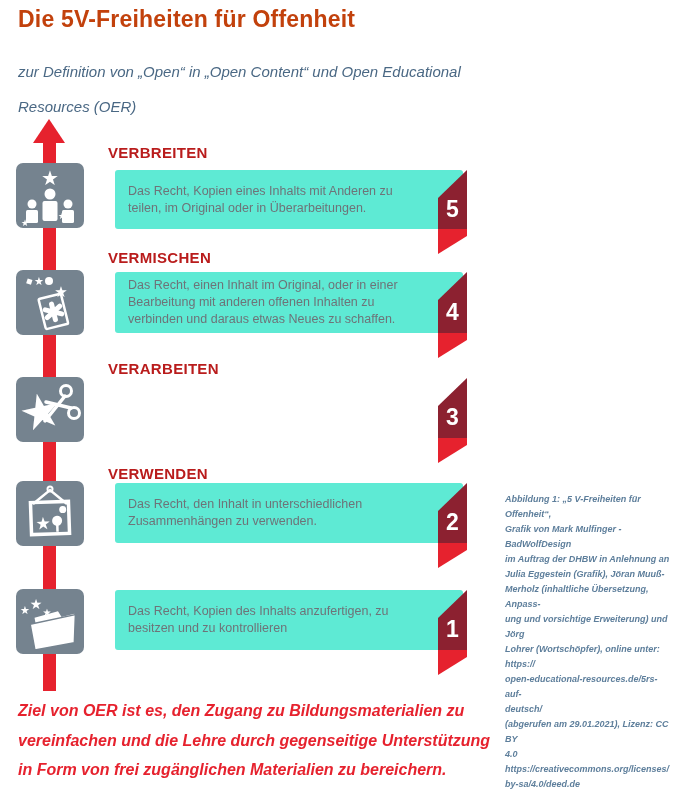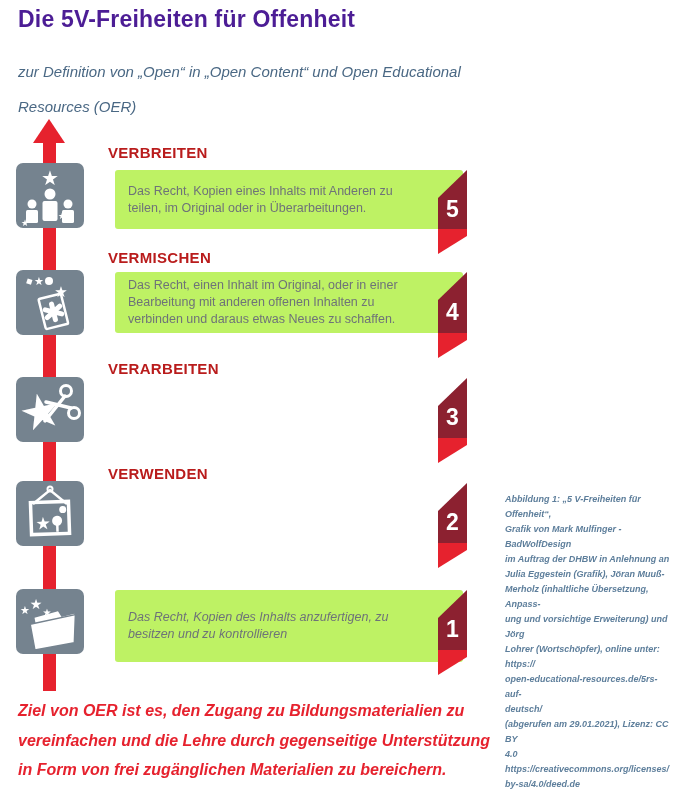--- a/index.html
+++ b/index.html
@@ -1,28 +1,28 @@
 <!DOCTYPE html>
 <html><head>
 <meta charset="utf-8">
 <style>
   html,body{margin:0;padding:0;background:#fff;}
   *{box-sizing:border-box;}
   .canvas{
     position:relative;width:673px;height:798px;background:#fff;overflow:hidden;
     font-family:"Liberation Sans","DejaVu Sans",sans-serif;
   }
-  .title{position:absolute;left:18px;top:6px;font-size:23px;font-weight:bold;color:#4c1d95;letter-spacing:.2px;}
+  .title{position:absolute;left:18px;top:6px;font-size:23px;font-weight:bold;color:#c2410c;letter-spacing:.2px;}
   .subtitle{position:absolute;left:18px;top:54px;font-size:15px;font-style:italic;color:#4a6884;line-height:35px;white-space:pre-line;}
   .arrow-band{position:absolute;left:43px;top:140px;width:13px;height:551px;background:#e6222e;z-index:0;}
   .arrow-head{position:absolute;left:33px;top:119px;width:0;height:0;
     border-left:16.5px solid transparent;border-right:16.5px solid transparent;border-bottom:24px solid #e6222e;z-index:0;}
   .icon-box{position:absolute;left:16px;z-index:2;}
   .sec-heading{position:absolute;left:108px;font-size:15px;font-weight:bold;color:#b91c1c;letter-spacing:.3px;}
-  .sec-box{position:absolute;left:115px;width:348px;background:#bef264;border-radius:3px;display:flex;align-items:center;z-index:1;}
+  .sec-box{position:absolute;left:115px;width:348px;background:#5eead4;border-radius:3px;display:flex;align-items:center;z-index:1;}
   .sec-text{padding:0 34px 0 13px;font-size:12.5px;line-height:17px;color:#6e7378;white-space:pre-line;}
   .ribbon{position:absolute;left:438px;width:29px;z-index:2;}
   .ribbon svg{display:block;}
   .ribbon-number{position:absolute;left:0;width:29px;text-align:center;color:#ffffff;font-size:23px;font-weight:bold;}
   .caption{position:absolute;left:505px;top:492px;width:165px;font-size:9px;font-style:italic;color:#5d7e9b;line-height:15px;white-space:pre-line;font-weight:bold;}
   .footer{position:absolute;left:18px;top:696px;font-size:16px;font-weight:bold;font-style:italic;color:#e6222e;line-height:29.5px;white-space:pre-line;}
 </style>
 </head>
 <body>
 
@@ -122,41 +122,45 @@
       <g transform="rotate(-2 34 37)">
         <rect x="15" y="21" width="38" height="32" fill="none" stroke="#fff" stroke-width="3.5"></rect>
         <text x="27" y="48" font-size="17" text-anchor="middle" fill="#fff" font-family="DejaVu Sans">★</text>
         <circle cx="47" cy="29" r="3.5" fill="#fff"></circle>
         <circle cx="41" cy="40" r="5" fill="#fff"></circle>
         <rect x="39.8" y="43" width="2.5" height="8" fill="#fff"></rect>
       </g>
     </svg>
   </div>
   <div class="sec-heading" style="top:465px;">VERWENDEN</div>
+  <div class="sec-box" style="top:483px;height:60px;">
+    <div class="sec-text">Das Recht, den Inhalt in unterschiedlichen
+Zusammenhängen zu verwenden.</div>
+  </div>
   <div class="ribbon" style="top:483px;height:85px;">
     <svg width="29" height="85" viewBox="0 0 29 85">
       <polygon points="29,0 29,60 0,60 0,28" fill="#8c2130"></polygon>
       <polygon points="0,60 29,60 29,67 0,85" fill="#e6222e"></polygon>
     </svg>
     <div class="ribbon-number" style="top:26px;">2</div>
   </div>
 
   <div class="icon-box" style="top:589px;">
     <svg width="68" height="65" viewBox="0 0 68 65">
       <rect x="0" y="0" width="68" height="65" rx="7" fill="#75838f"></rect>
       <text x="9" y="25" font-size="11" text-anchor="middle" fill="#fff" font-family="DejaVu Sans">★</text>
       <text x="20" y="20" font-size="14" text-anchor="middle" fill="#fff" font-family="DejaVu Sans">★</text>
       <text x="31" y="27" font-size="10" text-anchor="middle" fill="#fff" font-family="DejaVu Sans">★</text>
       <g transform="rotate(-6 37 42)">
         <polygon points="20,27 44,23 47,29 60,27 59,36 21,39" fill="#fff"></polygon>
         <polygon points="15,33 61,28 57,56 17,59" fill="#fff" stroke="#75838f" stroke-width="1.5"></polygon>
       </g>
     </svg>
   </div>
-  <div class="sec-box" style="top:590px;height:72px;font-style:italic;">
+  <div class="sec-box" style="top:590px;height:60px;">
     <div class="sec-text">Das Recht, Kopien des Inhalts anzufertigen, zu
 besitzen und zu kontrollieren</div>
   </div>
   <div class="ribbon" style="top:590px;height:85px;">
     <svg width="29" height="85" viewBox="0 0 29 85">
       <polygon points="29,0 29,60 0,60 0,28" fill="#8c2130"></polygon>
       <polygon points="0,60 29,60 29,67 0,85" fill="#e6222e"></polygon>
     </svg>
     <div class="ribbon-number" style="top:26px;">1</div>
   </div>

